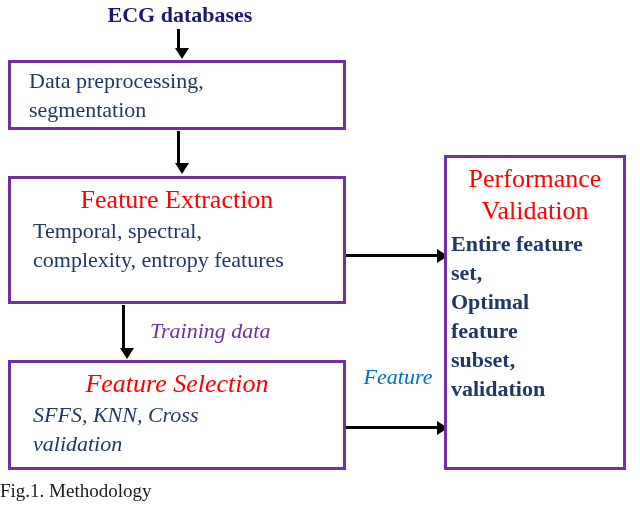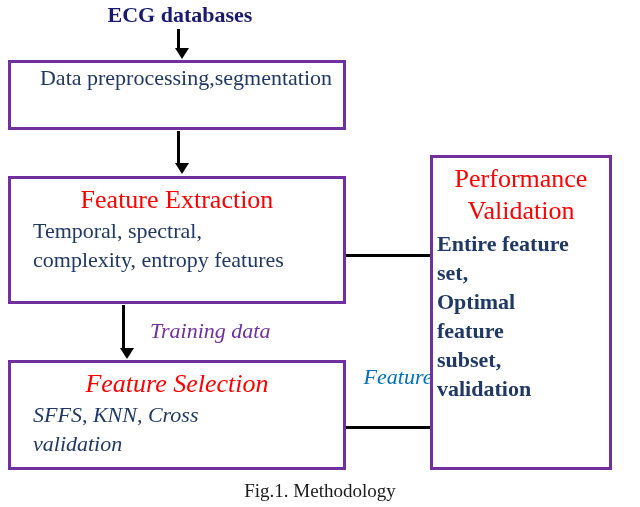--- a/index.html
+++ b/index.html
@@ -38,21 +38,21 @@
     line-height:32px;
     color:var(--heading);
     margin-top:5px;
   }
   .body-text {
     font-size:22px;
     line-height:29px;
     color:var(--body);
   }
   .center-col {
-    display:flex; flex-direction:row; justify-content:center; height:100%;
+    display:flex; flex-direction:column; justify-content:center; height:100%;
   }
   .edge-label {
     position:absolute;
     font-size:22px;
     font-style:italic;
     line-height:29px;
     white-space:nowrap;
   }
   .edge-label.blue { color:var(--blue-label); }
   .edge-label.purple { color:var(--purple-label); }
@@ -73,21 +73,20 @@
   }
   .arrow-right::after {
     content:''; position:absolute;
     right:-10px; top:-8.5px;
     border-top:7px solid transparent;
     border-bottom:7px solid transparent;
     border-left:11px solid var(--arrow);
   }
   .caption {
     position:absolute; left:0; top:480px; width:640px;
-    text-align:center;
     font-size:19px;
     color:var(--caption);
   }
 </style>
 </head>
 <body>
 
 <div class="stage">
 
   <div class="title">ECG databases</div>
@@ -125,21 +124,21 @@
       <div>validation</div>
     </div>
   </div>
 
   <div class="edge-label blue" style="left:356px; top:362px; width:84px; text-align:center;">
     <div>Feature</div>
   </div>
 
   <div class="arrow-right" style="left:346px; top:426px; width:92px;"></div>
 
-  <div class="box" style="left:430px; top:155px; width:182px; height:315px;">
+  <div class="box" style="left:444px; top:155px; width:182px; height:315px;">
     <div class="box-heading">
       <div>Performance</div>
       <div>Validation</div>
     </div>
     <div class="body-text" style="padding-left:4px; margin-top:2px;font-weight:bold;">
       <div>Entire feature</div>
       <div>set,</div>
       <div>Optimal</div>
       <div>feature</div>
       <div>subset,</div>

